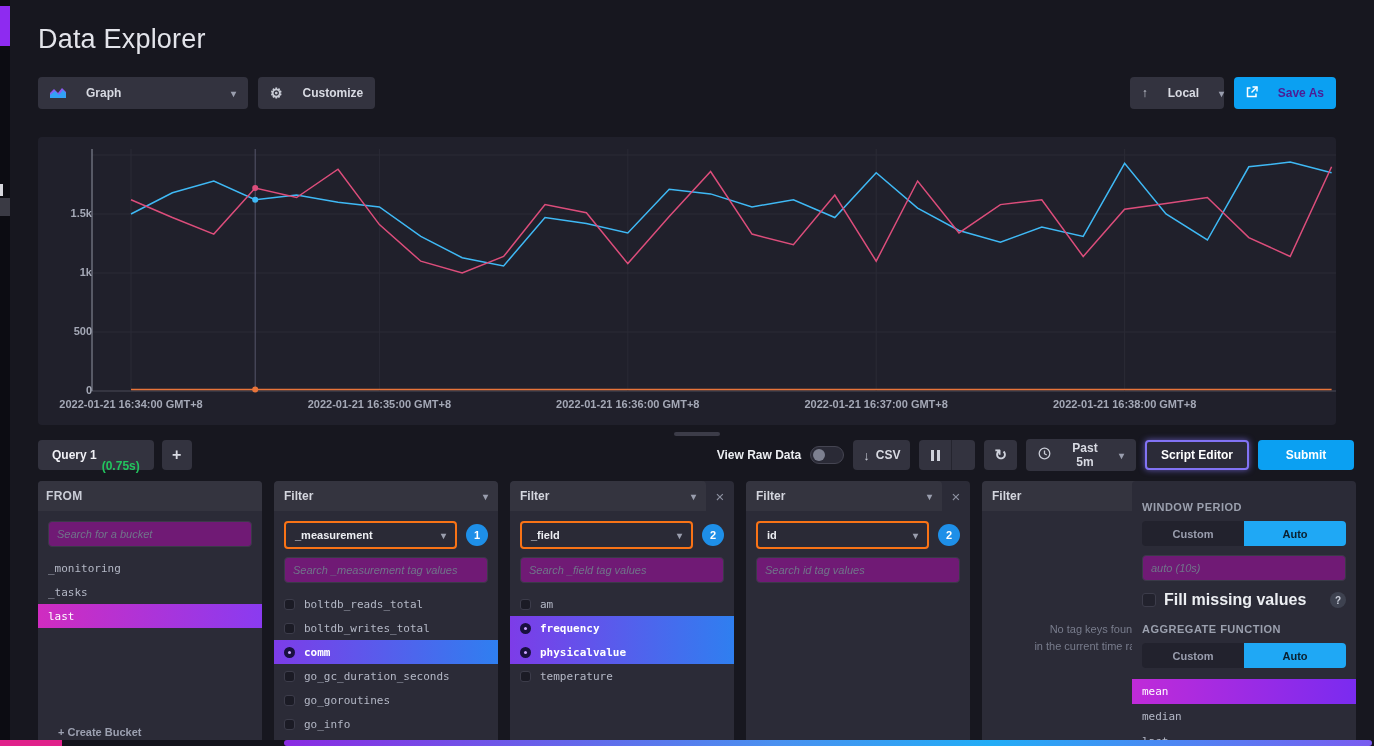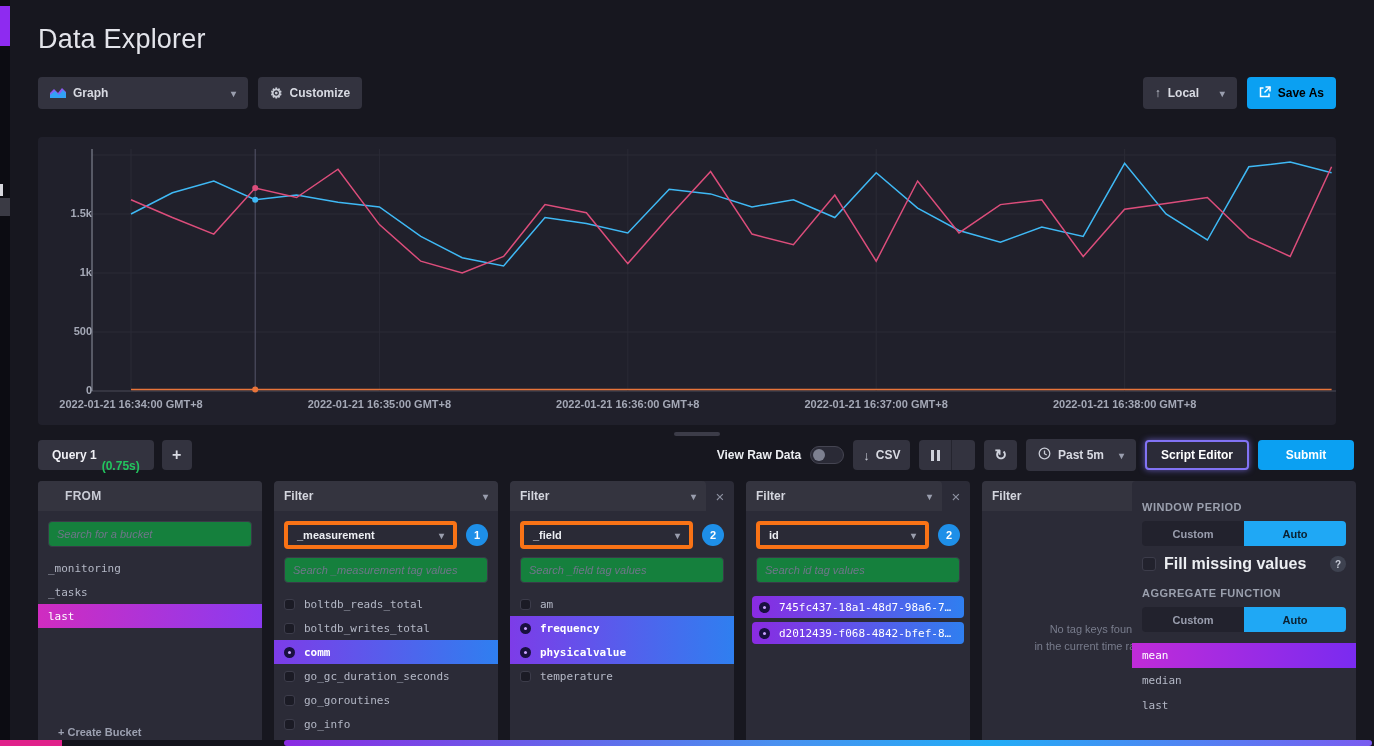--- a/index.html
+++ b/index.html
@@ -20,33 +20,33 @@
   .content { position:absolute; left:10px; top:0; right:0; bottom:0;
     display:flex; flex-direction:column; padding:24px 18px 0 28px; }
 
   h1 { font-size:27px; font-weight:400; color:#e3e4ea; letter-spacing:.2px; }
 
   .toolbar { display:flex; align-items:center; margin-top:22px; height:32px; }
   .toolbar .tleft { display:flex; gap:10px; }
   .toolbar .tright { margin-left:auto; display:flex; gap:10px; margin-right:20px; }
 
   .btn, .dd {
-    display:inline-flex; align-items:center; gap:7px; height:30px; padding:16px 12px;
+    display:inline-flex; align-items:center; gap:20px; height:30px; padding:16px 12px;
     background:#33333f; border:none; border-radius:4px; color:#d8dae2;
     font-family:"Liberation Sans",sans-serif; font-size:12px; font-weight:bold; cursor:pointer;
   }
   .dd .caret, .hdr-dd .caret, .sub-dd .caret { color:#9a9eae; font-size:10px; }
   .dd .caret::before, .hdr-dd .caret::before, .sub-dd .caret::before { content:"▾"; }
   .graph-dd { width:210px; }
   .graph-dd .caret { margin-left:auto; }
   .local-dd { width:94px; }
   .local-dd .caret { margin-left:auto; }
   .arrow-up::before { content:"↑"; font-size:12px; color:#c9ccd6; }
   .gear::before { content:"⚙"; font-size:14px; color:#c9ccd6; }
-  .blue { background:#0ba0f2; color:#000000;align-items:center; }
+  .blue { background:#0ba0f2; color:#4c1d95;align-items:center; }
 
   
   .chart-panel { position:relative; margin-top:28px; height:288px; width:1298px;
     background:#20202b; border-radius:4px; }
   #chart-svg { position:absolute; inset:0; width:1298px; height:288px; }
   .grid { stroke:#2a2a36; stroke-width:1; }
   .grid.axis { stroke:#4a4a58; }
   .axisv { stroke:#8f93a2; stroke-width:1; }
   .cross { stroke:#55556a; stroke-width:1; }
   .ytick { position:absolute; right:4px; font-size:11px; font-weight:bold; color:#a4a8b6; }
@@ -81,37 +81,37 @@
   .time-dd { width:110px; }
   .time-dd .caret { margin-left:auto; }
   .script-btn { height:30px; padding:0 14px; background:#2b2b38; border:2px solid #8273f5; border-radius:4px;
     box-shadow:0 0 6px rgba(130,115,245,.7); color:#fff; font-size:12px; font-weight:bold; cursor:pointer; }
   .submit-btn { height:30px; width:96px; background:#0ba0f2; border:none; border-radius:4px;
     color:#fff; font-size:12px; font-weight:bold; cursor:pointer; }
 
   
   .builder { position:relative; flex:1; min-height:0; margin-top:10px; display:flex; gap:12px; overflow:hidden; }
   .card { flex:0 0 224px; background:#2b2b37; border-radius:4px; overflow:hidden; display:flex; flex-direction:column; }
-  .card-hdr { display:flex; align-items:center; height:30px; padding:0 27px; background:#34343f; flex:none; }
+  .card-hdr { display:flex; align-items:center; height:30px; padding:0 8px; background:#34343f; flex:none; }
   .card-hdr .title { font-size:12px; font-weight:bold; color:#c9ccd6; letter-spacing:.3px; }
   .hdr-row { display:flex; align-items:center; height:30px; flex:none; }
   .hdr-dd { flex:1; display:flex; align-items:center; height:30px; padding:0 10px; background:#34343f;
     border:none; border-radius:4px 4px 0 0; color:#d4d6de; font-size:12px; font-weight:bold; cursor:pointer; }
   .hdr-dd .caret { margin-left:auto; }
   .x-btn { width:24px; height:24px; margin:0 2px; background:transparent; border:none; color:#8e92a2;
     font-size:15px; cursor:pointer; }
   .x-btn::before { content:"×"; }
   .card-body { padding:10px 10px 0; display:flex; flex-direction:column; flex:1; min-height:0; }
   .sub-row { display:flex; align-items:center; margin-bottom:8px; }
   .sub-dd { flex:1; display:flex; align-items:center; height:28px; padding:0 9px; background:#2a2a36;
-    border:4px solid #f97316; border-radius:4px; color:#eceef2; font-size:11px; font-weight:bold; cursor:pointer; }
+    border:2px solid #f97316; border-radius:4px; color:#eceef2; font-size:11px; font-weight:bold; cursor:pointer; }
   .sub-dd .caret { margin-left:auto; }
   .badge { flex:none; width:22px; height:22px; margin-left:9px; border-radius:50%; background:#1e8fe8;
     color:#fff; font-size:11px; font-weight:bold; display:flex; align-items:center; justify-content:center; }
-  .search { width:100%; height:26px; padding:0 8px; background:#15803d; border:1px solid #3a3a48;
+  .search { width:100%; height:26px; padding:0 8px; background:#701a75; border:1px solid #3a3a48;
     border-radius:4px; color:#d0d3de; font-family:"Liberation Sans",sans-serif; font-size:11px; }
   .search::placeholder { color:#70758a; font-style:italic; }
   .list { margin:9px -10px 0; overflow:hidden; flex:1; }
   .li { display:flex; align-items:center; height:24px; padding:0 10px; cursor:pointer;
     font-family:"DejaVu Sans Mono",monospace; font-size:11px; color:#b4b8c6; white-space:nowrap; }
   .li.sel { color:#fff; }
   .cb { flex:none; width:11px; height:11px; margin-right:9px; border-radius:3px;
     background:#1b1b25; border:1px solid #3c3c4a; position:relative; }
   .li.sel .cb { border-radius:50%; background:#191040; border-color:transparent; }
   .li.sel .cb::after { content:""; position:absolute; inset:3px; border-radius:50%; background:#c9a0ff; }
@@ -397,30 +397,20 @@
       </div>
       <div class="card-body">
         <div class="sub-row">
           <button class="sub-dd">
             <span>id</span>
             <span class="caret"></span>
           </button>
           <span class="badge">2</span>
         </div>
         <input class="search" placeholder="Search id tag values" style="">
-        <div class="list ids">
-            <div class="li sel">
-              <span class="cb"></span>
-              <span>745fc437-18a1-48d7-98a6-7…</span>
-            </div>
-            <div class="li sel">
-              <span class="cb"></span>
-              <span>d2012439-f068-4842-bfef-8…</span>
-            </div>
-          </div>
       </div>
     </div>
 
     <div class="card empty-card">
       <div class="hdr-row">
         <button class="hdr-dd">
           <span>Filter</span>
           <span class="caret"></span>
         </button>
       </div>
@@ -431,20 +421,21 @@
         </div>
       </div>
     </div>
 
     <aside class="aside">
       <div class="side-title">WINDOW PERIOD</div>
       <div class="toggle">
         <div class="t-half">Custom</div>
         <div class="t-half on">Auto</div>
       </div>
+      <input class="search period-input" placeholder="auto (10s)" style="">
       <div class="fill-row">
         <span class="chk"></span>
         <span class="fill-lbl">Fill missing values</span>
         <span class="help"></span>
       </div>
       <div class="side-title">AGGREGATE FUNCTION</div>
       <div class="toggle">
         <div class="t-half">Custom</div>
         <div class="t-half on">Auto</div>
       </div>

